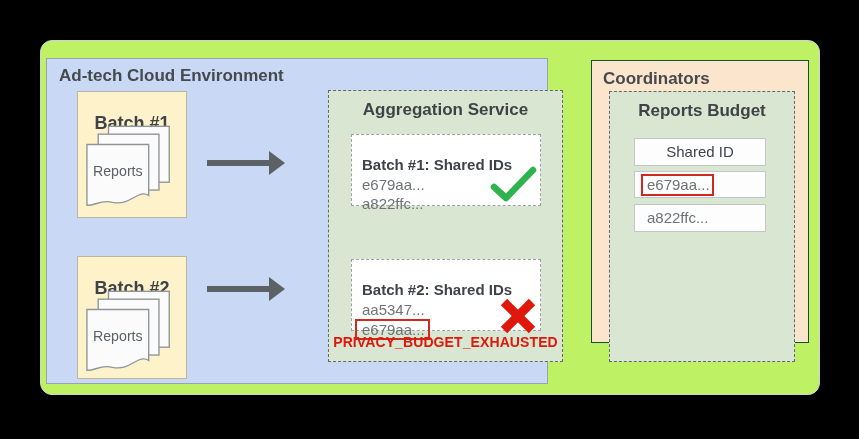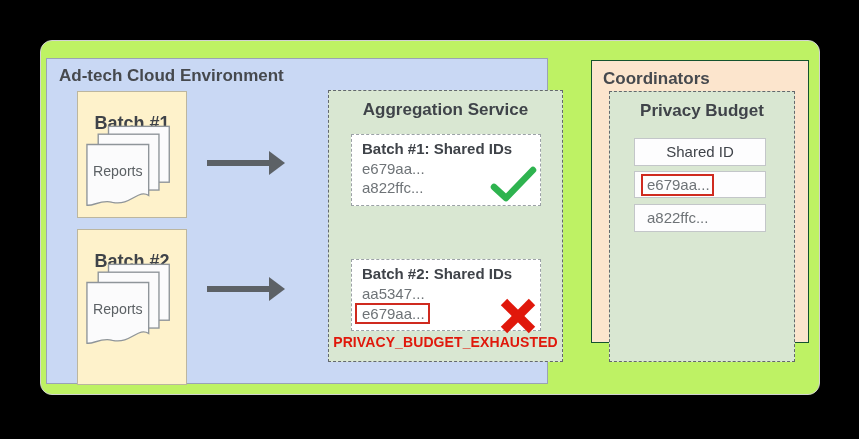--- a/index.html
+++ b/index.html
@@ -17,32 +17,32 @@
           border:1px solid #9aa3b5;}
   .coordinators{left:550px;top:19px;width:218px;height:283px;background:var(--coordinator-orange);
           border:1px solid #14532d;}
   .env-title{position:absolute;font-size:17px;font-weight:bold;color:var(--title-gray);
           white-space:nowrap;}
   .adtech .env-title{left:12px;top:7px;}
   .coordinators .env-title{left:11px;top:8px;}
   .batch{position:absolute;left:30px;width:110px;background:var(--batch-yellow);
          border:1px solid #bcb69f;box-sizing:border-box;text-align:center;}
   .batch-1{top:32px;height:127px;}
-  .batch-2{top:170px;height:156px;}
+  .batch-2{top:197px;height:123px;}
   .batch-title{font-size:18px;font-weight:bold;color:#3f4349;margin-top:21px;}
   .docs{position:absolute;left:6px;top:30px;}
   .arrow{position:absolute;left:158px;width:82px;height:28px;}
   .arrow-1{top:90px;}
   .arrow-2{top:216px;}
   .agg{position:absolute;left:249px;top:31px;width:235px;height:272px;box-sizing:border-box;
        background:var(--service-green);border:1.5px dashed #63686d;margin-left:32px;}
   .agg-title,.pb-title{text-align:center;font-size:17px;font-weight:bold;color:#3f4349;
        margin-top:9px;}
   .result{position:absolute;left:22px;width:190px;height:72px;box-sizing:border-box;
-       background:#fff;border:1.5px dashed #9ba1a6;padding:4px 10px;}
+       background:#fff;border:1.5px dashed #9ba1a6;padding:20px 10px;}
   .result-1{top:43px;}
   .result-2{top:168px;}
   .result-title{font-size:15px;font-weight:bold;color:#3f4349;line-height:20px;white-space:nowrap;}
   .id-line{font-size:15px;color:var(--id-gray);line-height:19px;}
   .flag-box{display:inline-block;border:2.5px solid var(--flag-red);padding:0 3px 0 5px;
        margin-left:-7px;line-height:17px;}
   .status-icon{position:absolute;}
   .check-pos{right:3px;bottom:3px;}
   .x-pos{right:3px;bottom:-5px;}
   .error-label{position:absolute;top:243px;width:100%;text-align:center;font-size:14px;
@@ -122,21 +122,21 @@
         </div>
 
         <div class="error-label">PRIVACY_BUDGET_EXHAUSTED</div>
       </div>
     </div>
 
     <div class="env coordinators">
       <div class="env-title">Coordinators</div>
 
       <div class="pb">
-        <div class="pb-title">Privacy Budget</div>
+        <div class="pb-title">Reports Budget</div>
 
         <div class="tbl-box tbl-head">Shared ID</div>
 
         <div class="tbl-box tbl-row tbl-row-1">
           <span class="flag-box">e679aa...</span>
         </div>
 
         <div class="tbl-box tbl-row tbl-row-2">a822ffc...</div>
       </div>
     </div>

